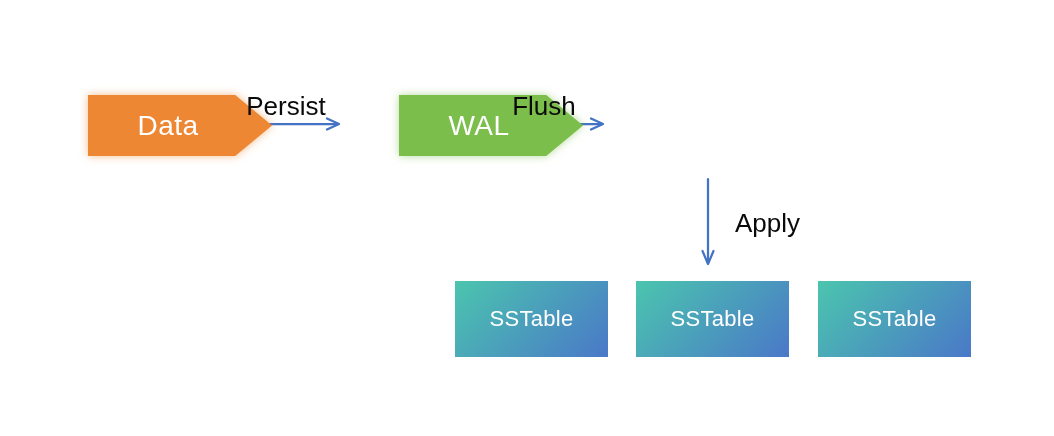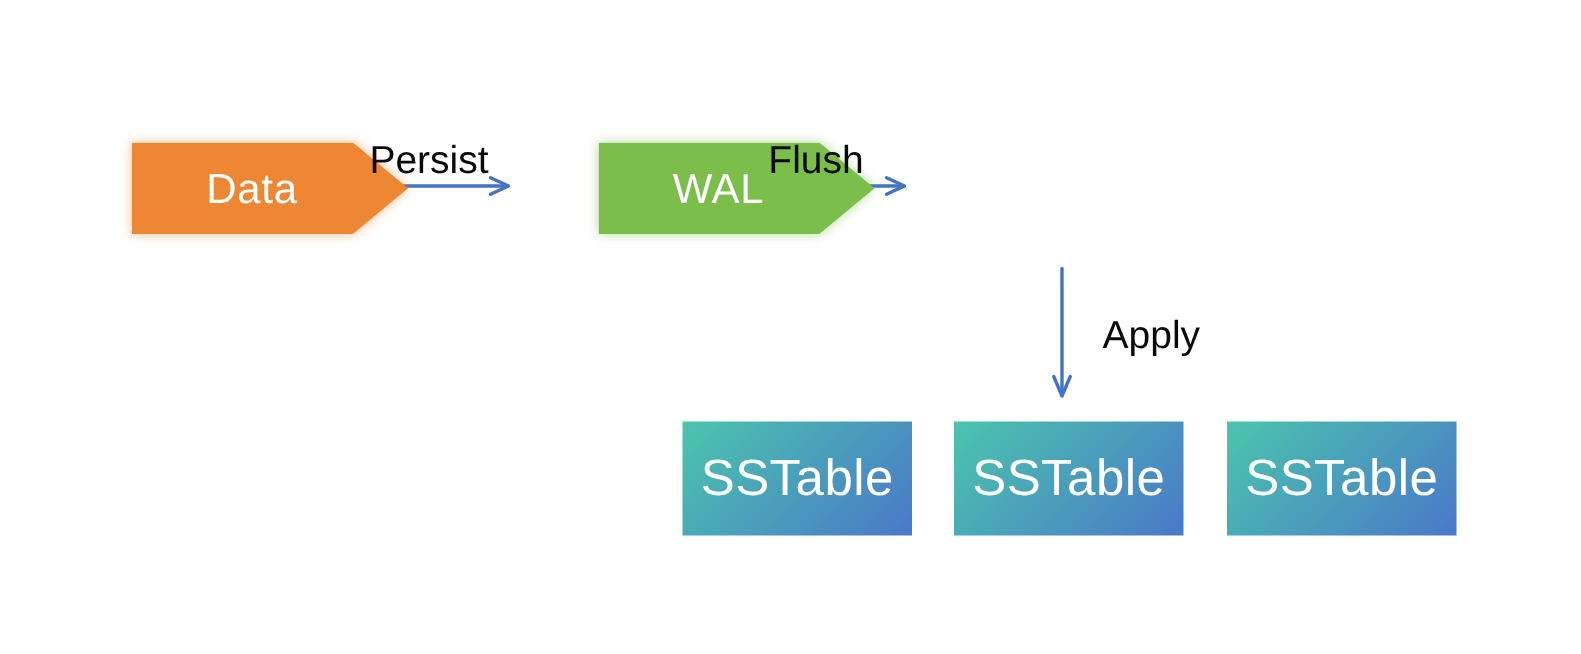--- a/index.html
+++ b/index.html
@@ -59,21 +59,21 @@
   .sstable {
     position: absolute;
     top: 281px;
     width: 153px;
     height: 76px;
     display: flex;
     align-items: center;
     justify-content: center;
     background: linear-gradient(135deg, var(--sstable-start, #4BC5AE), var(--sstable-end, #4A78C8));
   }
-  .sstable .node-label { font-size: 34px; letter-spacing: 0.3px; }
+  .sstable .node-label { font-size: 22px; letter-spacing: 0.3px; }
   .sstable-1 { left: 455px; }
   .sstable-2 { left: 636px; }
   .sstable-3 { left: 818px; }
   
   .arrow-layer {
     position: absolute;
     left: 0; top: 0;
     width: 1054px;
     height: 436px;
     pointer-events: none;

